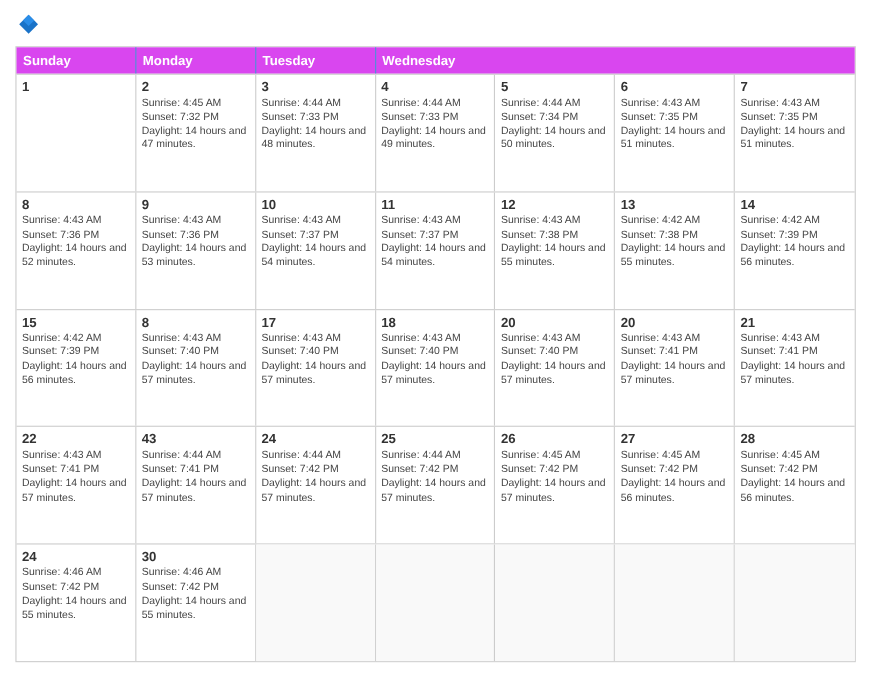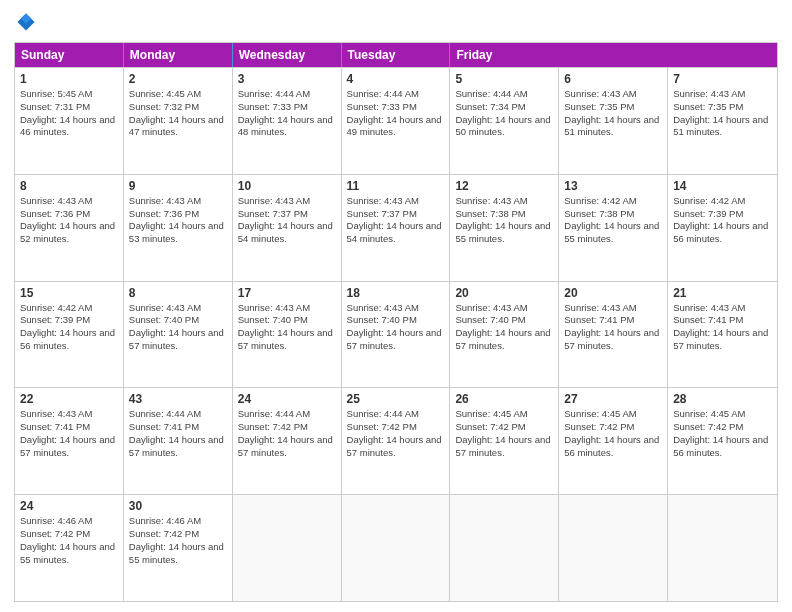--- a/index.html
+++ b/index.html
@@ -49,21 +49,21 @@
     }
     .calendar {
       flex: 1;
       display: flex;
       flex-direction: column;
       border: 1px solid #ccc;
     }
     .cal-header-row {
       display: grid;
       grid-template-columns: repeat(7, 1fr);
-      background: #a21caf;
+      background: #d946ef;
     }
     .cal-header-cell {
       color: #fff;
       font-weight: bold;
       font-size: 12px;
       padding: 5px 6px;
       border-right: 1px solid #4a93d8;
       text-align: left;
     }
     .cal-header-cell:last-child { border-right: none; }
@@ -116,29 +116,27 @@
     <div class="title-block">
       <div class="main-title"></div>
       <div class="sub-title"></div>
     </div>
   </div>
 
   <div class="calendar">
     <div class="cal-header-row">
       <div class="cal-header-cell">Sunday</div>
       <div class="cal-header-cell">Monday</div>
+      <div class="cal-header-cell">Tuesday</div>
       <div class="cal-header-cell">Wednesday</div>
-      <div class="cal-header-cell">Tuesday</div>
-      <div class="cal-header-cell">Friday</div>
     </div>
     <div class="cal-body" id="cal-body">
     <div class="cal-row">
           <div class="cal-cell">
             <div class="day-number">1</div>
-            <div class="day-info">Sunrise: 5:45 AM<br>Sunset: 7:31 PM<br>Daylight: 14 hours and 46 minutes.</div>
           </div>
           <div class="cal-cell">
             <div class="day-number">2</div>
             <div class="day-info">Sunrise: 4:45 AM<br>Sunset: 7:32 PM<br>Daylight: 14 hours and 47 minutes.</div>
           </div>
           <div class="cal-cell">
             <div class="day-number">3</div>
             <div class="day-info">Sunrise: 4:44 AM<br>Sunset: 7:33 PM<br>Daylight: 14 hours and 48 minutes.</div>
           </div>
           <div class="cal-cell">

